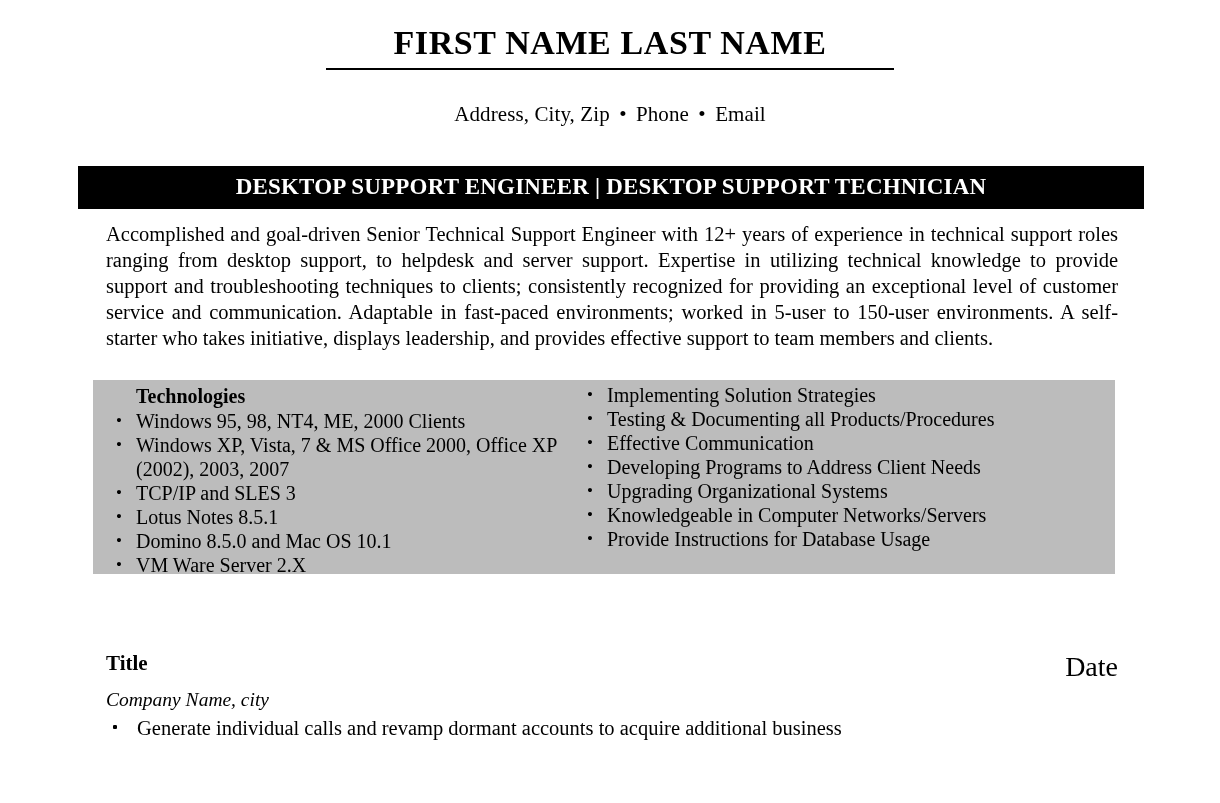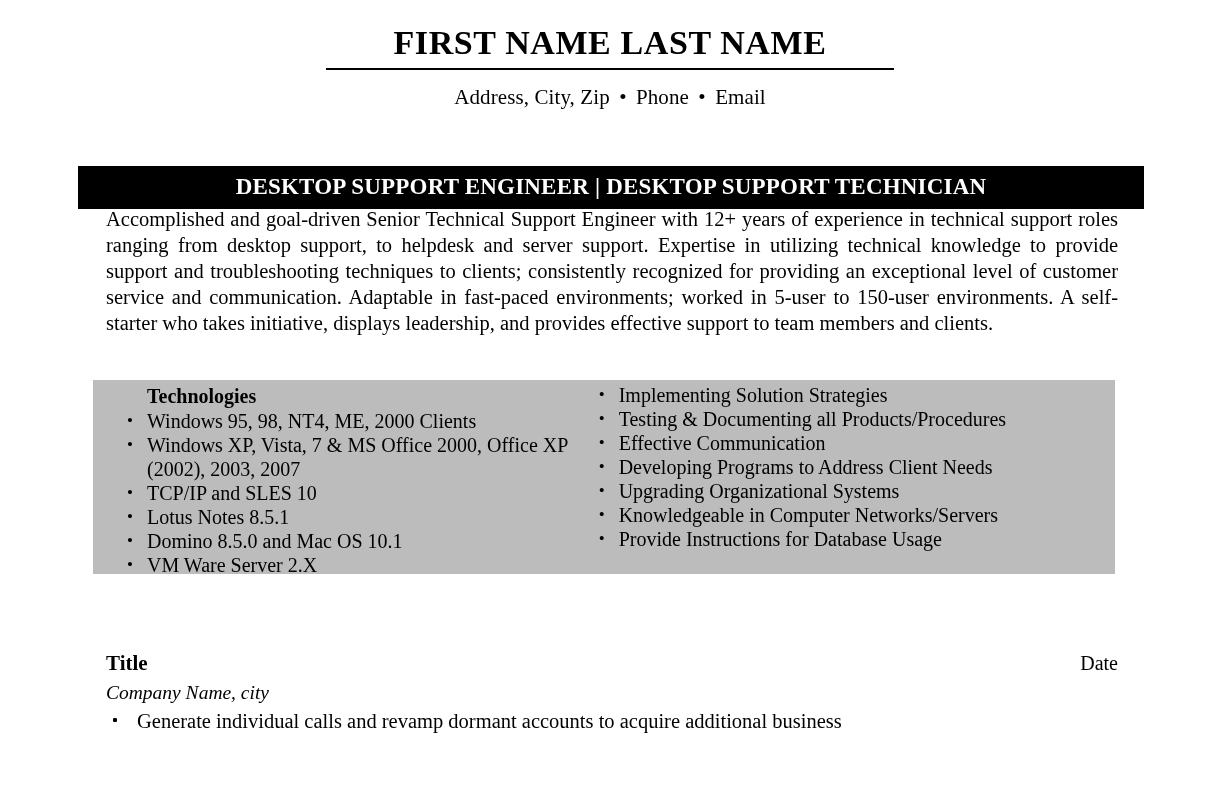--- a/index.html
+++ b/index.html
@@ -40,21 +40,21 @@
   }
   .name-rule {
     width: 568px;
     height: 0;
     border-bottom: 2px solid #000;
     margin: 2px auto 0 auto;
   }
   .contact-line {
     text-align: center;
     font-size: 21px;
-    margin-top: 15px;
+    margin-top: 32px;
     letter-spacing: 0.1px;
   }
   .contact-sep {
     padding: 0 4px;
   }
 
   
   .banner {
     background: #000000;
     color: #ffffff;
@@ -78,42 +78,41 @@
     top: 601px;
     width: 1021px;
     padding: 7px 0 9px 0;
     font-size: 21px;
   }
 
   
   .summary {
     position: absolute;
     left: 106px;
-    top: 206px;
+    top: 221px;
     width: 1012px;
     font-size: 20.5px;
     line-height: 26px;
     text-align: justify;
     text-justify: inter-word;
   }
 
   
   .skills-box {
     position: absolute;
     left: 93px;
     top: 380px;
     width: 1022px;
     height: 194px;
     background: #bcbcbc;
     box-sizing: border-box;
     display: flex;
   }
   .skills-col {
     box-sizing: border-box;
-    margin-left: 11px;
   }
   .skills-col.left {
     width: 490px;
     padding-left: 19px;
   }
   .skills-col.right {
     width: 532px;
     padding-left: 0px;
   }
   .skills-heading {
@@ -150,30 +149,30 @@
   
   .experience {
     position: absolute;
     left: 106px;
     top: 652px;
     width: 1012px;
   }
   .job-head {
     display: flex;
     justify-content: space-between;
-    align-items: flex-end;
+    align-items: flex-start;
     gap: 36px;
   }
   .job-title {
     font-weight: bold;
     font-size: 21px;
     line-height: 1.05;
   }
   .job-date {
-    font-size: 20px;
+    font-size: 28px;
     line-height: 1.05;
   }
   .job-company {
     font-style: italic;
     font-size: 19.5px;
     line-height: 1.05;
     margin-top: 9px;
   }
   ul.job-list {
     list-style: none;
@@ -215,21 +214,21 @@
   <div class="banner banner-title">DESKTOP SUPPORT ENGINEER | DESKTOP SUPPORT TECHNICIAN</div>
 
   <div class="summary">Accomplished and goal-driven Senior Technical Support Engineer with 12+ years of experience in technical support roles ranging from desktop support, to helpdesk and server support. Expertise in utilizing technical knowledge to provide support and troubleshooting techniques to clients; consistently recognized for providing an exceptional level of customer service and communication. Adaptable in fast-paced environments; worked in 5-user to 150-user environments. A self-starter who takes initiative, displays leadership, and provides effective support to team members and clients.</div>
 
   <div class="skills-box">
     <div class="skills-col left">
       <div class="skills-heading">Technologies</div>
       <ul class="skills-list">
           <li><span class="bullet">•</span><span>Windows 95, 98, NT4, ME, 2000 Clients</span></li>
           <li><span class="bullet">•</span><span>Windows XP, Vista, 7 &amp; MS Office 2000, Office XP (2002), 2003, 2007</span></li>
-          <li><span class="bullet">•</span><span>TCP/IP and SLES 10</span></li>
+          <li><span class="bullet">•</span><span>TCP/IP and SLES 3</span></li>
           <li><span class="bullet">•</span><span>Lotus Notes 8.5.1</span></li>
           <li><span class="bullet">•</span><span>Domino 8.5.0 and Mac OS 10.1</span></li>
           <li><span class="bullet">•</span><span>VM Ware Server 2.X</span></li>
         </ul>
     </div>
     <div class="skills-col right">
       <ul class="skills-list">
           <li><span class="bullet">•</span><span>Implementing Solution Strategies</span></li>
           <li><span class="bullet">•</span><span>Testing &amp; Documenting all Products/Procedures</span></li>
           <li><span class="bullet">•</span><span>Effective Communication</span></li>

